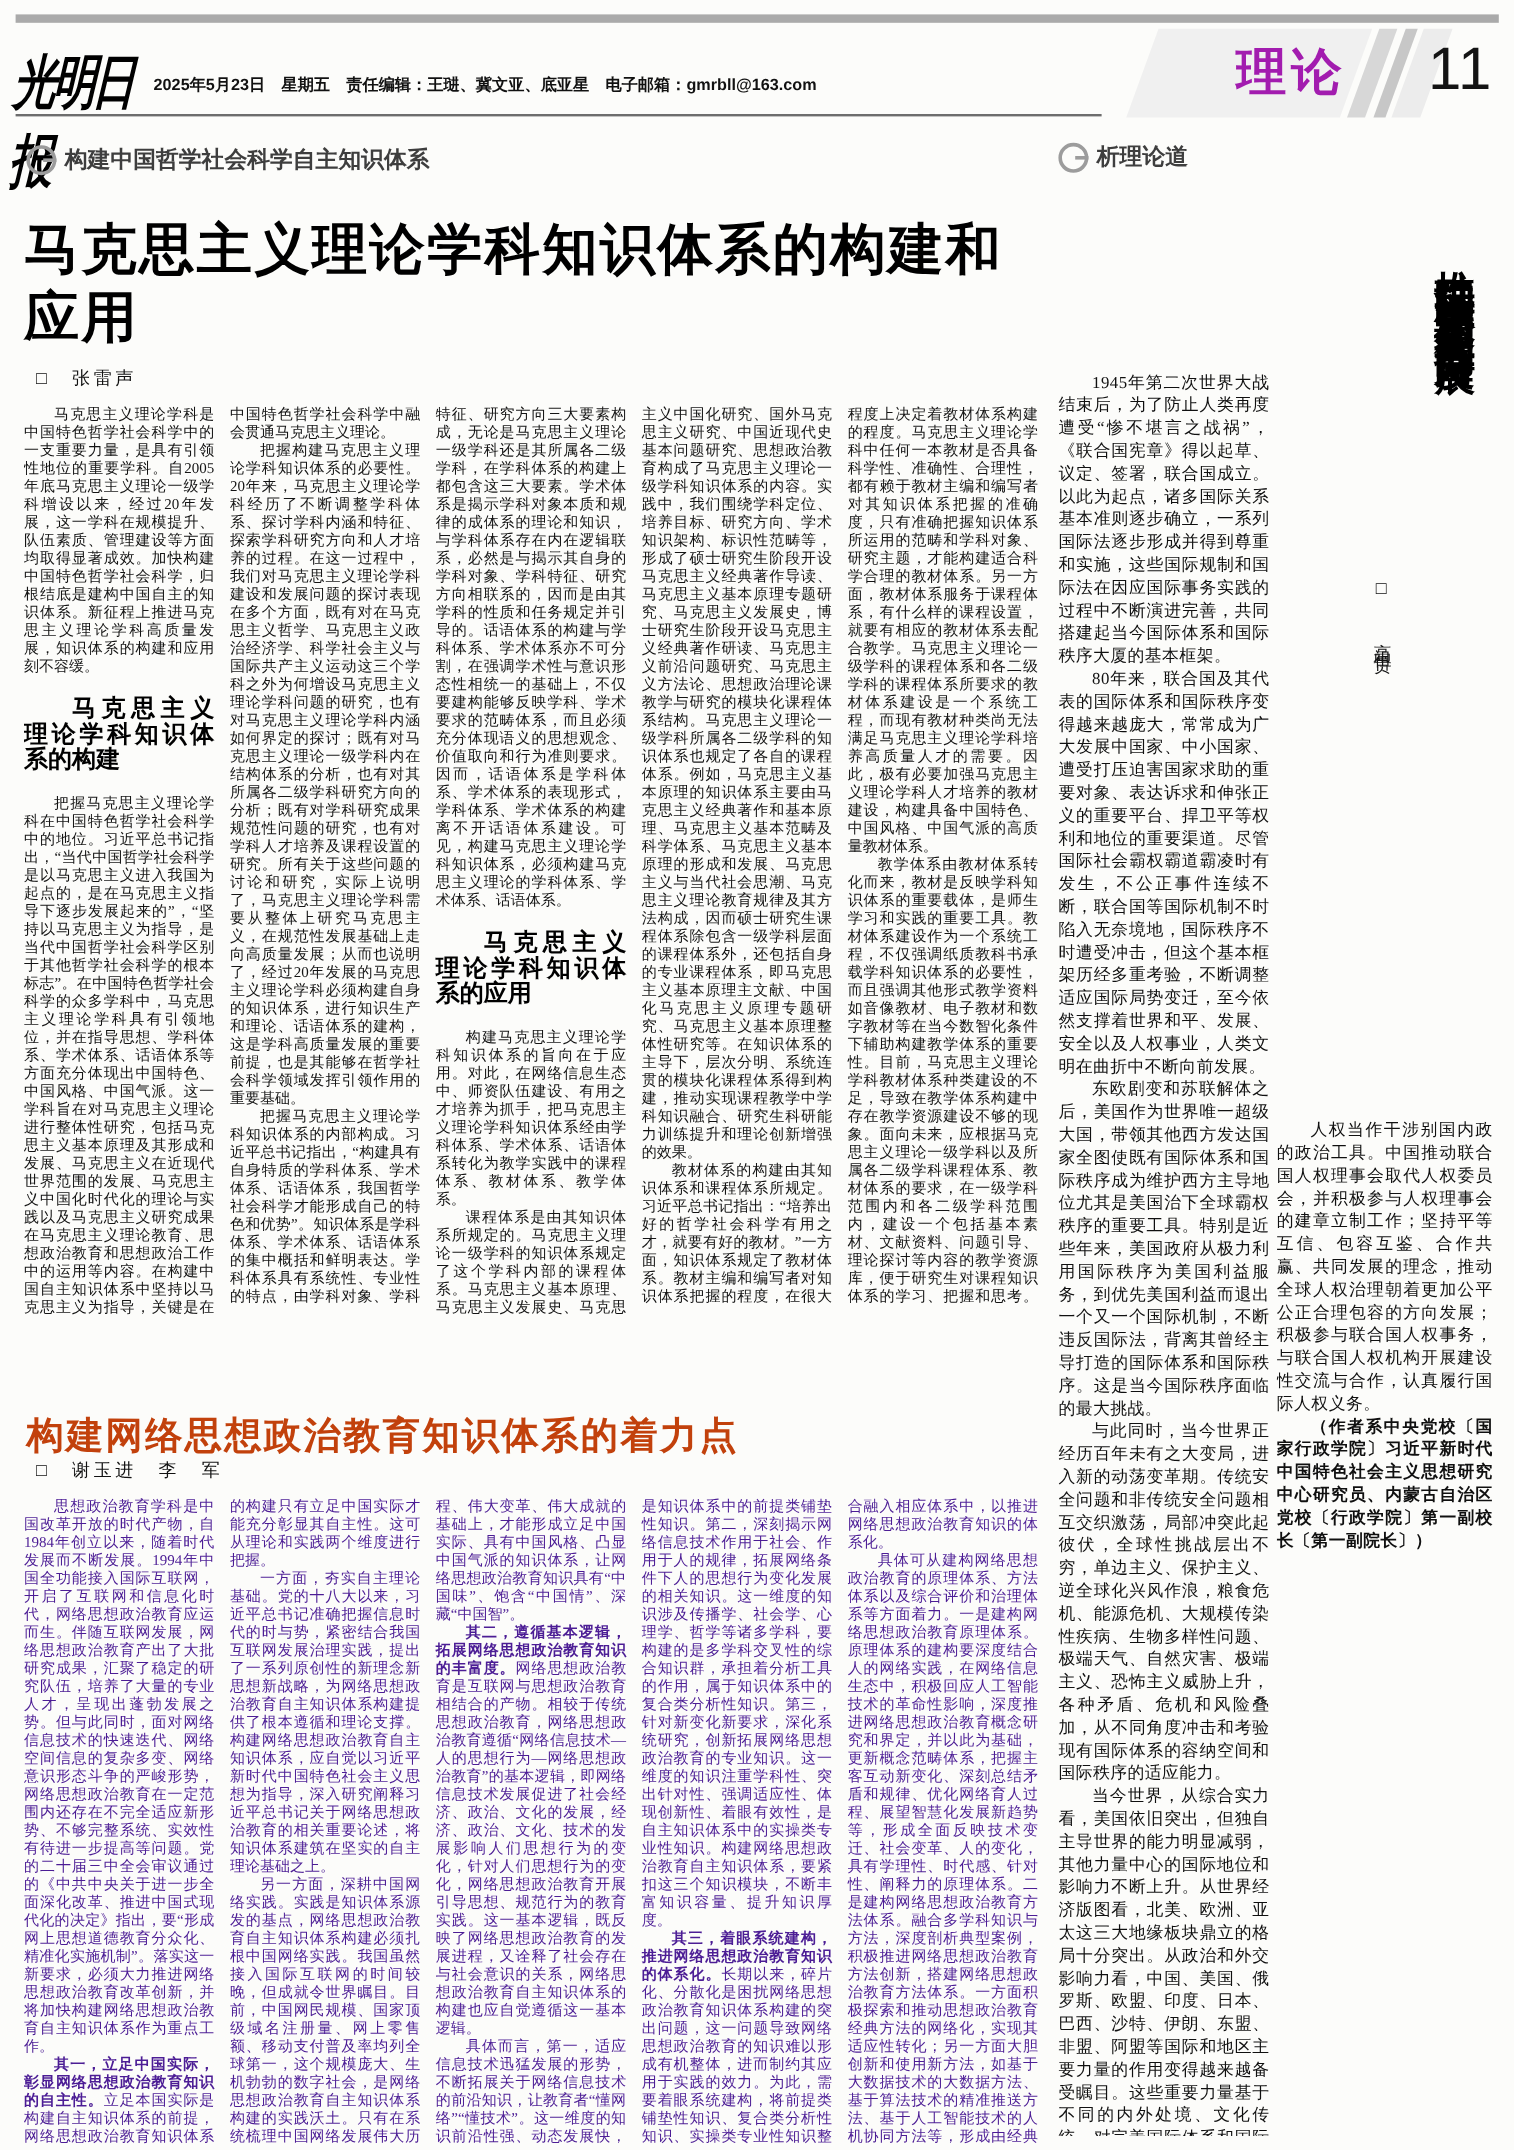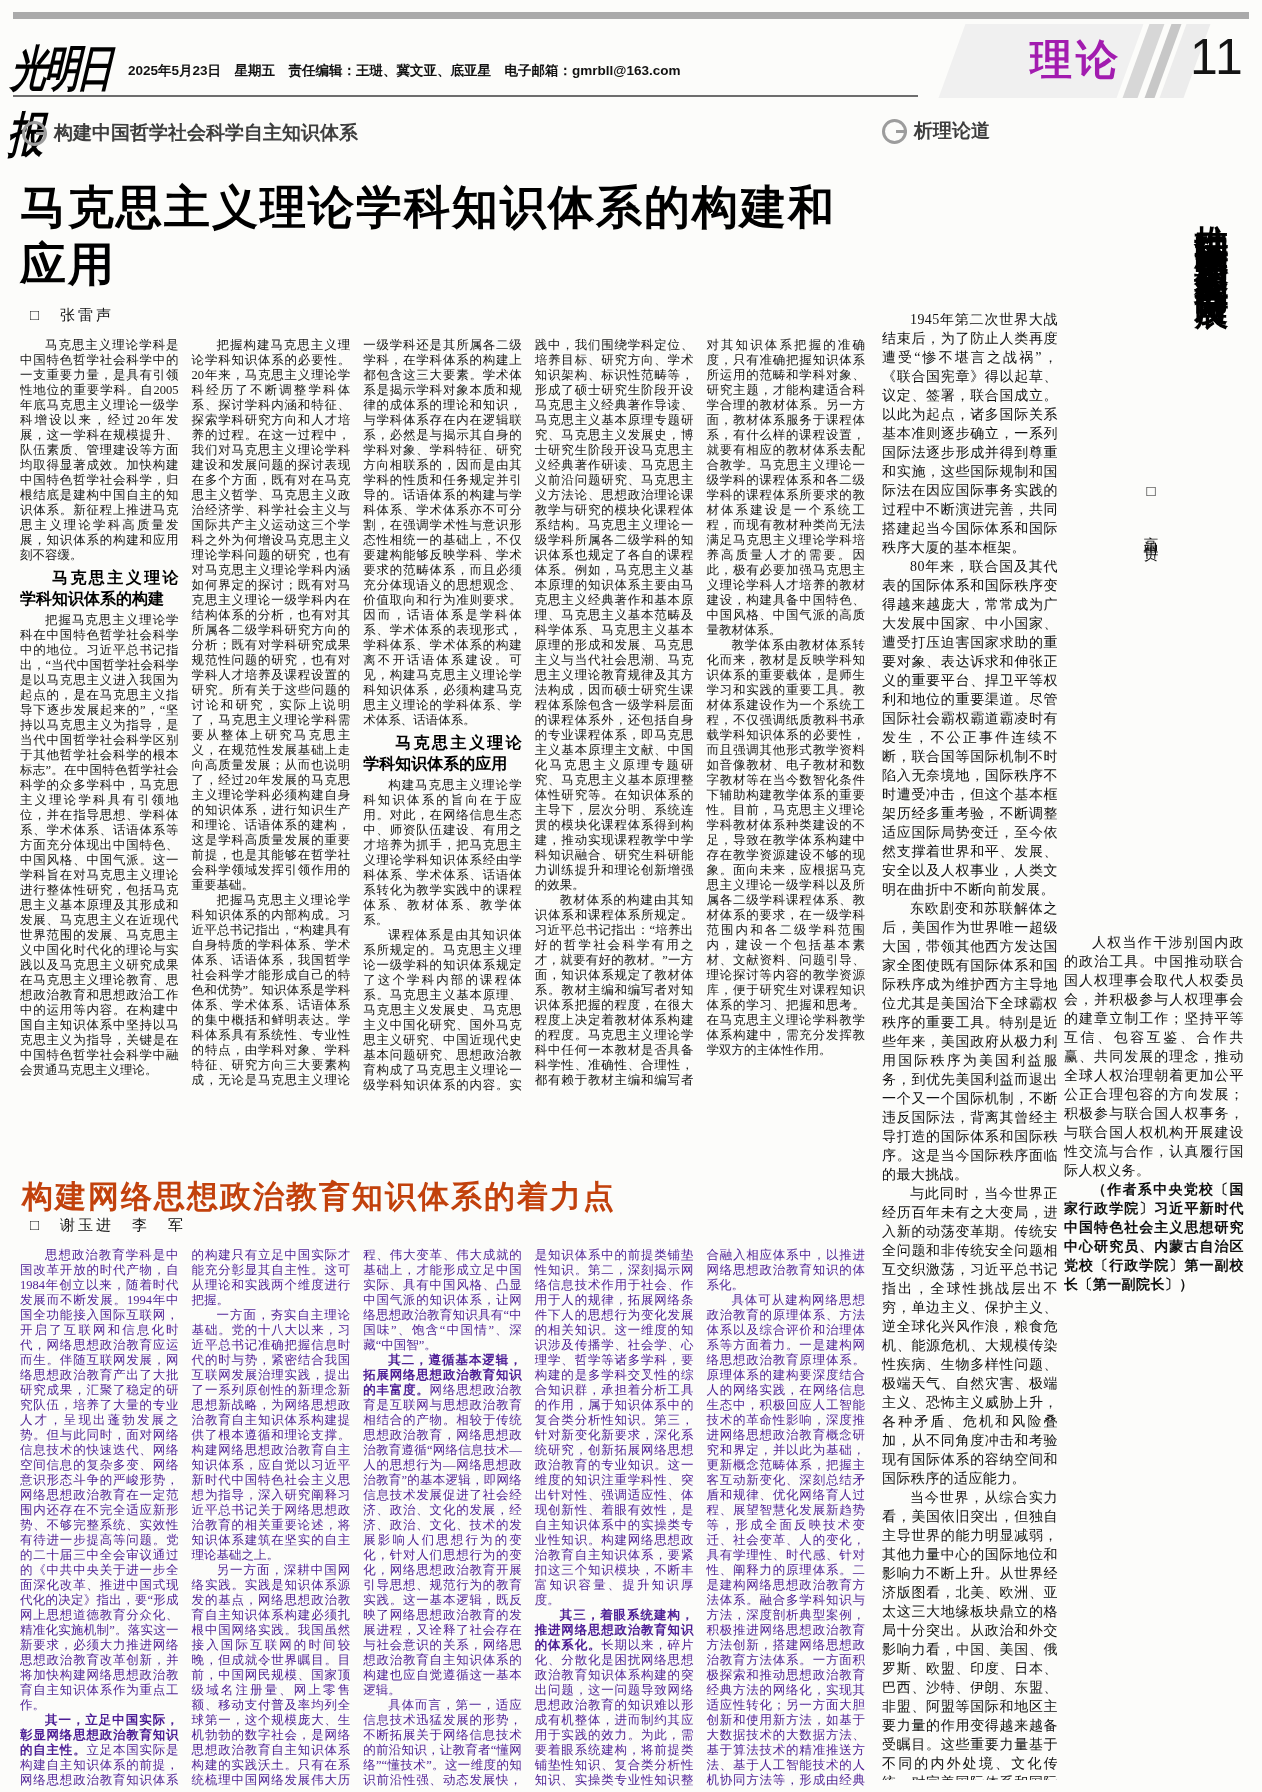--- a/index.html
+++ b/index.html
@@ -29,22 +29,22 @@
   .kicker-side{left:882px;top:118px;font-size:19px;}
   
   .main-title{position:absolute;left:20px;top:148px;width:830px;font-size:46px;line-height:57px;font-weight:bold;
               color:#000;letter-spacing:2px;}
   .author-line{position:absolute;font-size:15px;letter-spacing:3px;color:#111;}
   .main-author{left:30px;top:306px;}
   .main-body{position:absolute;left:20px;top:338px;width:845px;height:764px;overflow:hidden;
              column-count:5;column-gap:13px;column-fill:auto;
              font-size:12.5px;line-height:15px;text-align:justify;color:#141414;}
   .para{margin:0;text-indent:2em;}
-  .subhead{font-family:"Liberation Sans","DejaVu Sans",sans-serif;font-weight:bold;font-size:16px;line-height:21px;
-           margin:4px 0;text-indent:2em;color:#000;}
+  .subhead{font-family:"Liberation Sans","DejaVu Sans",sans-serif;font-weight:bold;font-size:20px;line-height:21px;
+           margin:18px 0;text-indent:2em;color:#000;}
   .attribution{font-weight:bold;}
   .lead{font-family:"Liberation Sans","DejaVu Sans",sans-serif;font-weight:bold;}
   
   .bottom-title{position:absolute;left:22px;top:1150px;width:830px;font-size:31px;font-weight:bold;color:#c2410c;letter-spacing:2px;}
   .bottom-author{left:30px;top:1216px;}
   .bottom-body{position:absolute;left:20px;top:1248px;width:845px;height:540px;overflow:hidden;
                column-count:5;column-gap:13px;column-fill:auto;
                font-size:12.5px;line-height:15px;text-align:justify;color:#4c1d95;}
   
   .side-col{position:absolute;overflow:hidden;font-size:14px;line-height:19px;letter-spacing:0.4px;
@@ -92,21 +92,21 @@
     </div>
 
   <div class="kicker kicker-side">
     <span class="g-icon"></span>
     <span>析理论道</span>
   </div>
   <div class="side-col side-col1">
       <p class="para">1945年第二次世界大战结束后，为了防止人类再度遭受“惨不堪言之战祸”，《联合国宪章》得以起草、议定、签署，联合国成立。以此为起点，诸多国际关系基本准则逐步确立，一系列国际法逐步形成并得到尊重和实施，这些国际规制和国际法在因应国际事务实践的过程中不断演进完善，共同搭建起当今国际体系和国际秩序大厦的基本框架。</p>
       <p class="para">80年来，联合国及其代表的国际体系和国际秩序变得越来越庞大，常常成为广大发展中国家、中小国家、遭受打压迫害国家求助的重要对象、表达诉求和伸张正义的重要平台、捍卫平等权利和地位的重要渠道。尽管国际社会霸权霸道霸凌时有发生，不公正事件连续不断，联合国等国际机制不时陷入无奈境地，国际秩序不时遭受冲击，但这个基本框架历经多重考验，不断调整适应国际局势变迁，至今依然支撑着世界和平、发展、安全以及人权事业，人类文明在曲折中不断向前发展。</p>
       <p class="para">东欧剧变和苏联解体之后，美国作为世界唯一超级大国，带领其他西方发达国家全图使既有国际体系和国际秩序成为维护西方主导地位尤其是美国治下全球霸权秩序的重要工具。特别是近些年来，美国政府从极力利用国际秩序为美国利益服务，到优先美国利益而退出一个又一个国际机制，不断违反国际法，背离其曾经主导打造的国际体系和国际秩序。这是当今国际秩序面临的最大挑战。</p>
-      <p class="para">与此同时，当今世界正经历百年未有之大变局，进入新的动荡变革期。传统安全问题和非传统安全问题相互交织激荡，习近平总书记指出，全球性挑战层出不穷，单边主义、保护主义、逆全球化兴风作浪，粮食危机、能源危机、大规模传染性疾病、生物多样性问题、极端天气、自然灾害、极端主义、恐怖主义威胁上升，各种矛盾、危机和风险叠加，从不同角度冲击和考验现有国际体系的容纳空间和国际秩序的适应能力。</p>
+      <p class="para">与此同时，当今世界正经历百年未有之大变局，进入新的动荡变革期。传统安全问题和非传统安全问题相互交织激荡，局部冲突此起彼伏，全球性挑战层出不穷，单边主义、保护主义、逆全球化兴风作浪，粮食危机、能源危机、大规模传染性疾病、生物多样性问题、极端天气、自然灾害、极端主义、恐怖主义威胁上升，各种矛盾、危机和风险叠加，从不同角度冲击和考验现有国际体系的容纳空间和国际秩序的适应能力。</p>
       <p class="para">当今世界，从综合实力看，美国依旧突出，但独自主导世界的能力明显减弱，其他力量中心的国际地位和影响力不断上升。从世界经济版图看，北美、欧洲、亚太这三大地缘板块鼎立的格局十分突出。从政治和外交影响力看，中国、美国、俄罗斯、欧盟、印度、日本、巴西、沙特、伊朗、东盟、非盟、阿盟等国际和地区主要力量的作用变得越来越备受瞩目。这些重要力量基于不同的内外处境、文化传统，对完善国际体系和国际秩序的主张各有侧重，推动国际格局走向深刻演变。</p>
     </div>
   <div class="side-title-block">
     <h2 class="side-title">推动国际秩序朝着更加公正合理的方向发展</h2>
     <div class="side-author">□　高祖贵</div>
   </div>
   <div class="side-col side-col2">
       <p class="para">人权当作干涉别国内政的政治工具。中国推动联合国人权理事会取代人权委员会，并积极参与人权理事会的建章立制工作；坚持平等互信、包容互鉴、合作共赢、共同发展的理念，推动全球人权治理朝着更加公平公正合理包容的方向发展；积极参与联合国人权事务，与联合国人权机构开展建设性交流与合作，认真履行国际人权义务。</p>
       <p class="para attribution">（作者系中央党校〔国家行政学院〕习近平新时代中国特色社会主义思想研究中心研究员、内蒙古自治区党校〔行政学院〕第一副校长〔第一副院长〕）</p>
     </div>

